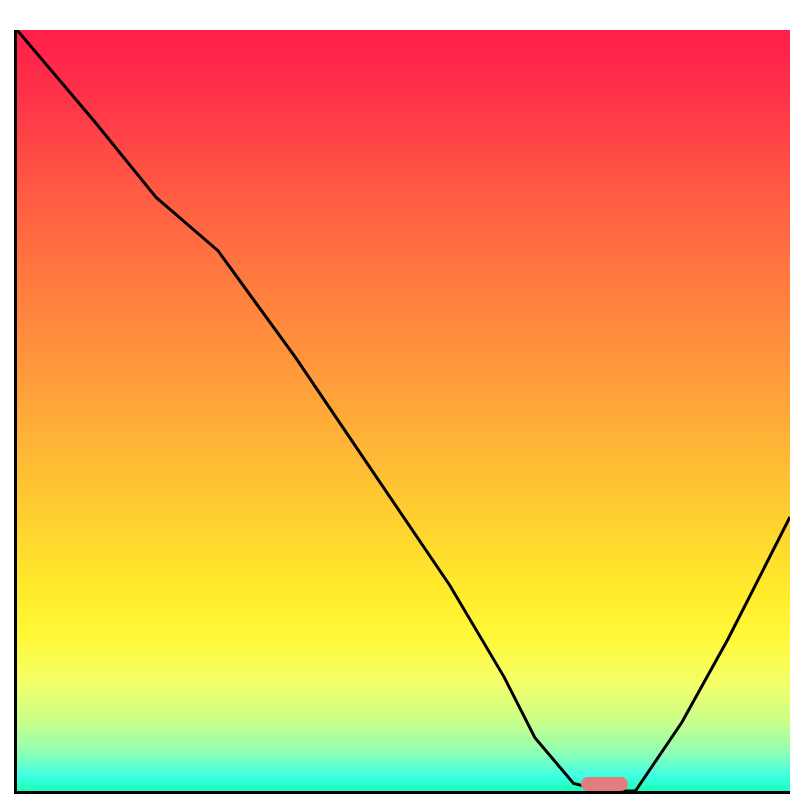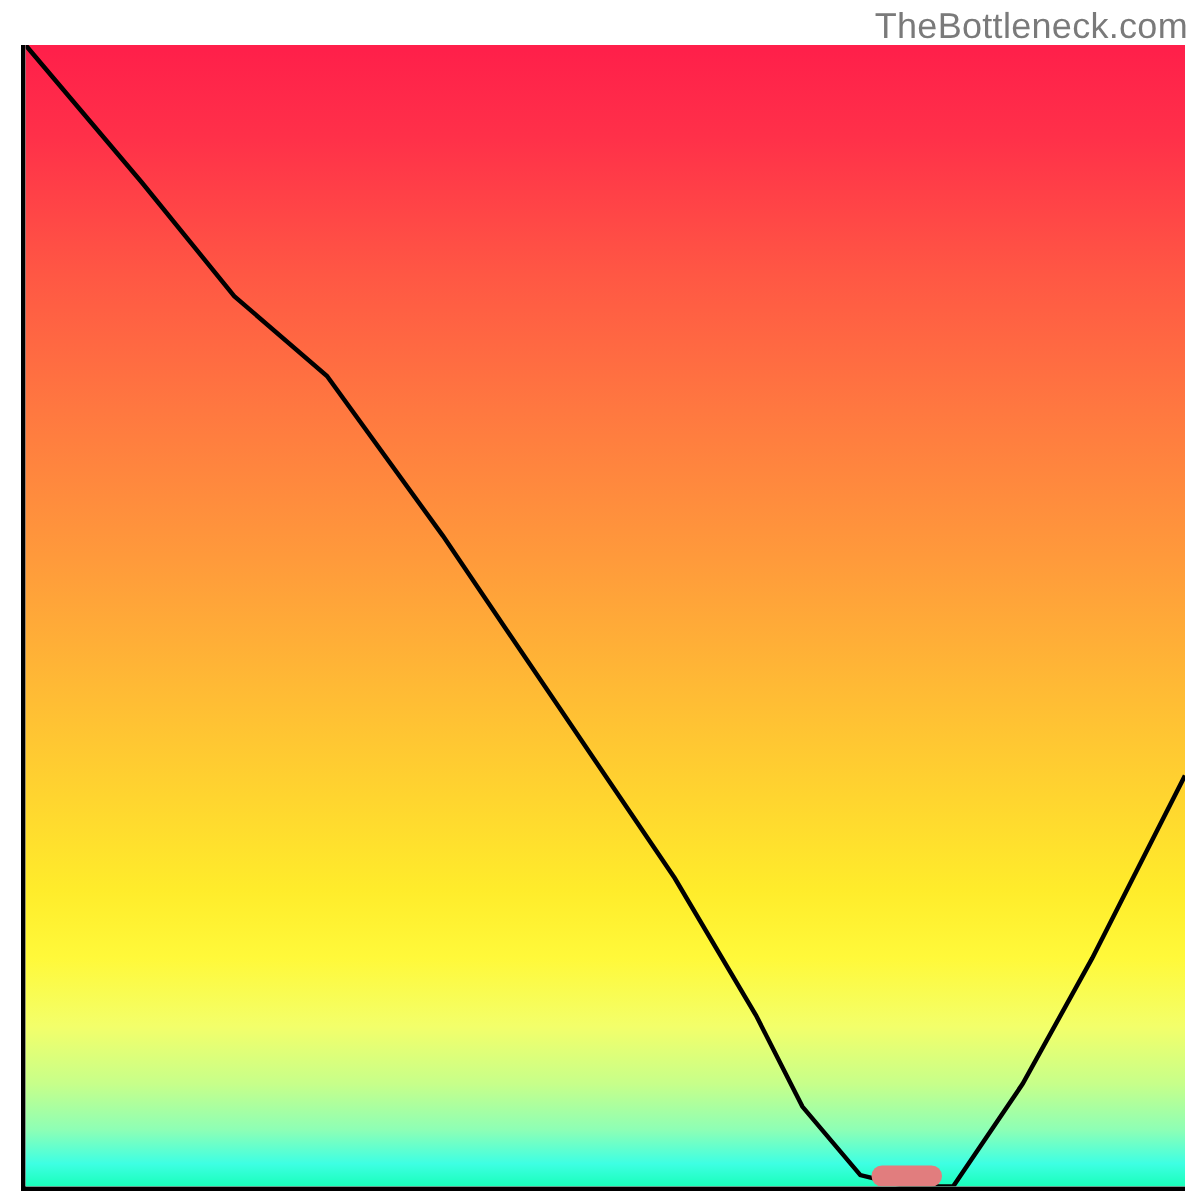--- a/index.html
+++ b/index.html
@@ -73,21 +73,20 @@
     z-index: 3;
     background: #e17d7e;
     border-radius: 8px;
   }
 </style>
 </head>
 <body>
 
 <div class="container">
 
-  <div class="watermark">TheBottleneck.com</div>
 
   <div class="plot-frame">
     <div class="gradient-bg"></div>
 
     <svg class="curve" viewBox="0 0 100 100" preserveAspectRatio="none">
       <path id="curve-path" fill="none" stroke="#000000" stroke-width="0.35" vector-effect="non-scaling-stroke" d="M0.00 0.00 L10.00 12.00 L18.00 22.00 L26.00 29.00 L36.00 43.00 L46.00 58.00 L56.00 73.00 L63.00 85.00 L67.00 93.00 L72.00 99.00 L76.00 100.00 L80.00 100.00 L86.00 91.00 L92.00 80.00 L100.00 64.00" style="stroke-width: 3px;"></path>
     </svg>
 
     <div class="marker" id="opt-marker" style="left: 564.29px; width: 46.38px; height: 14px; bottom: 0px; background: rgb(225, 125, 126);"></div>
   </div>

